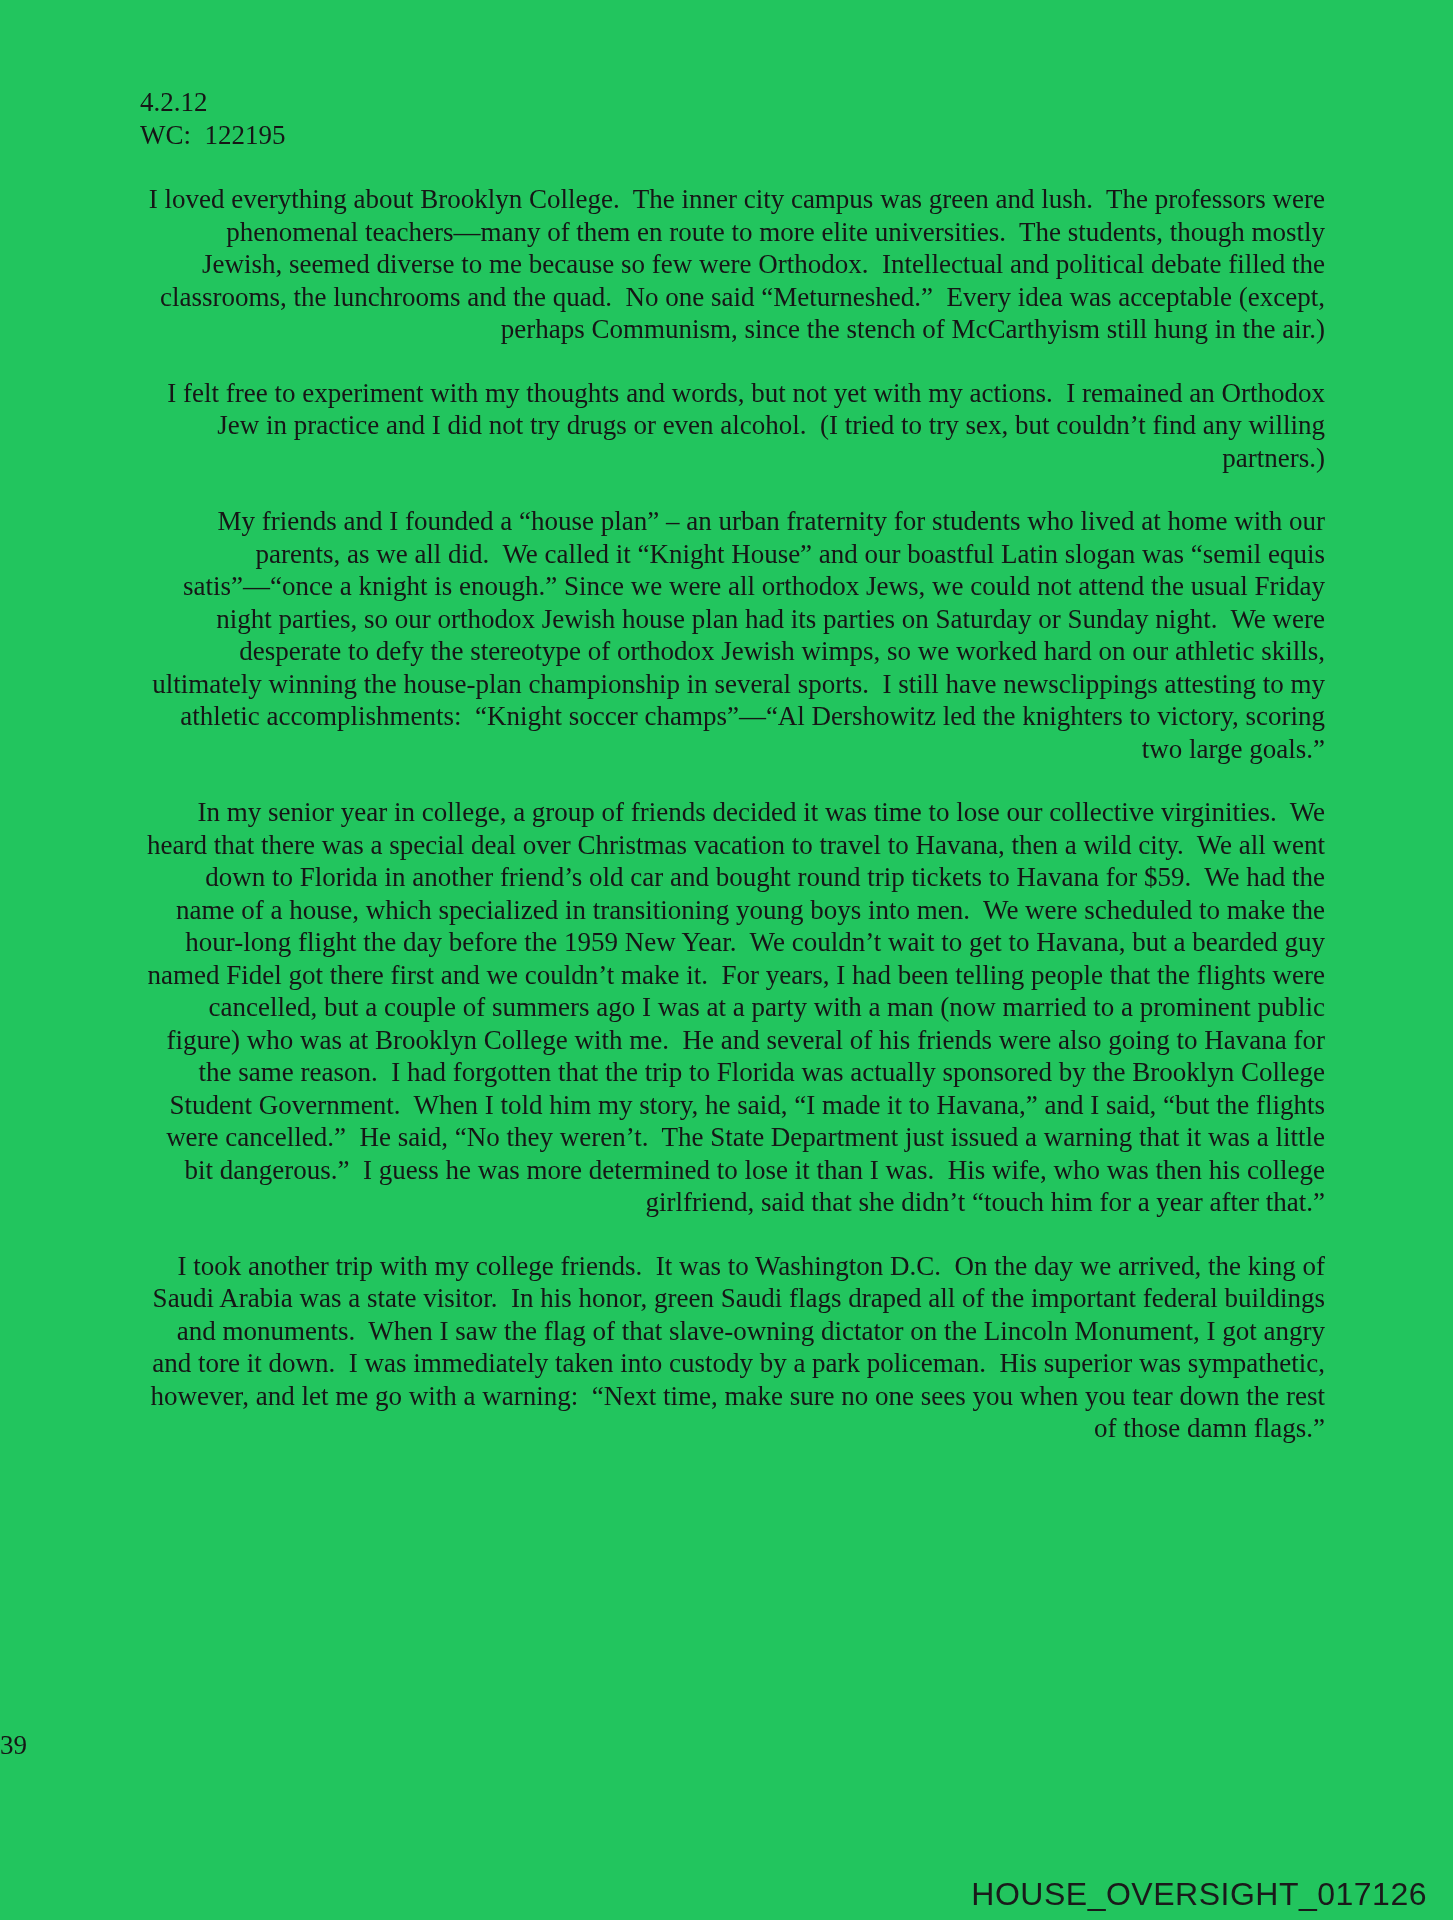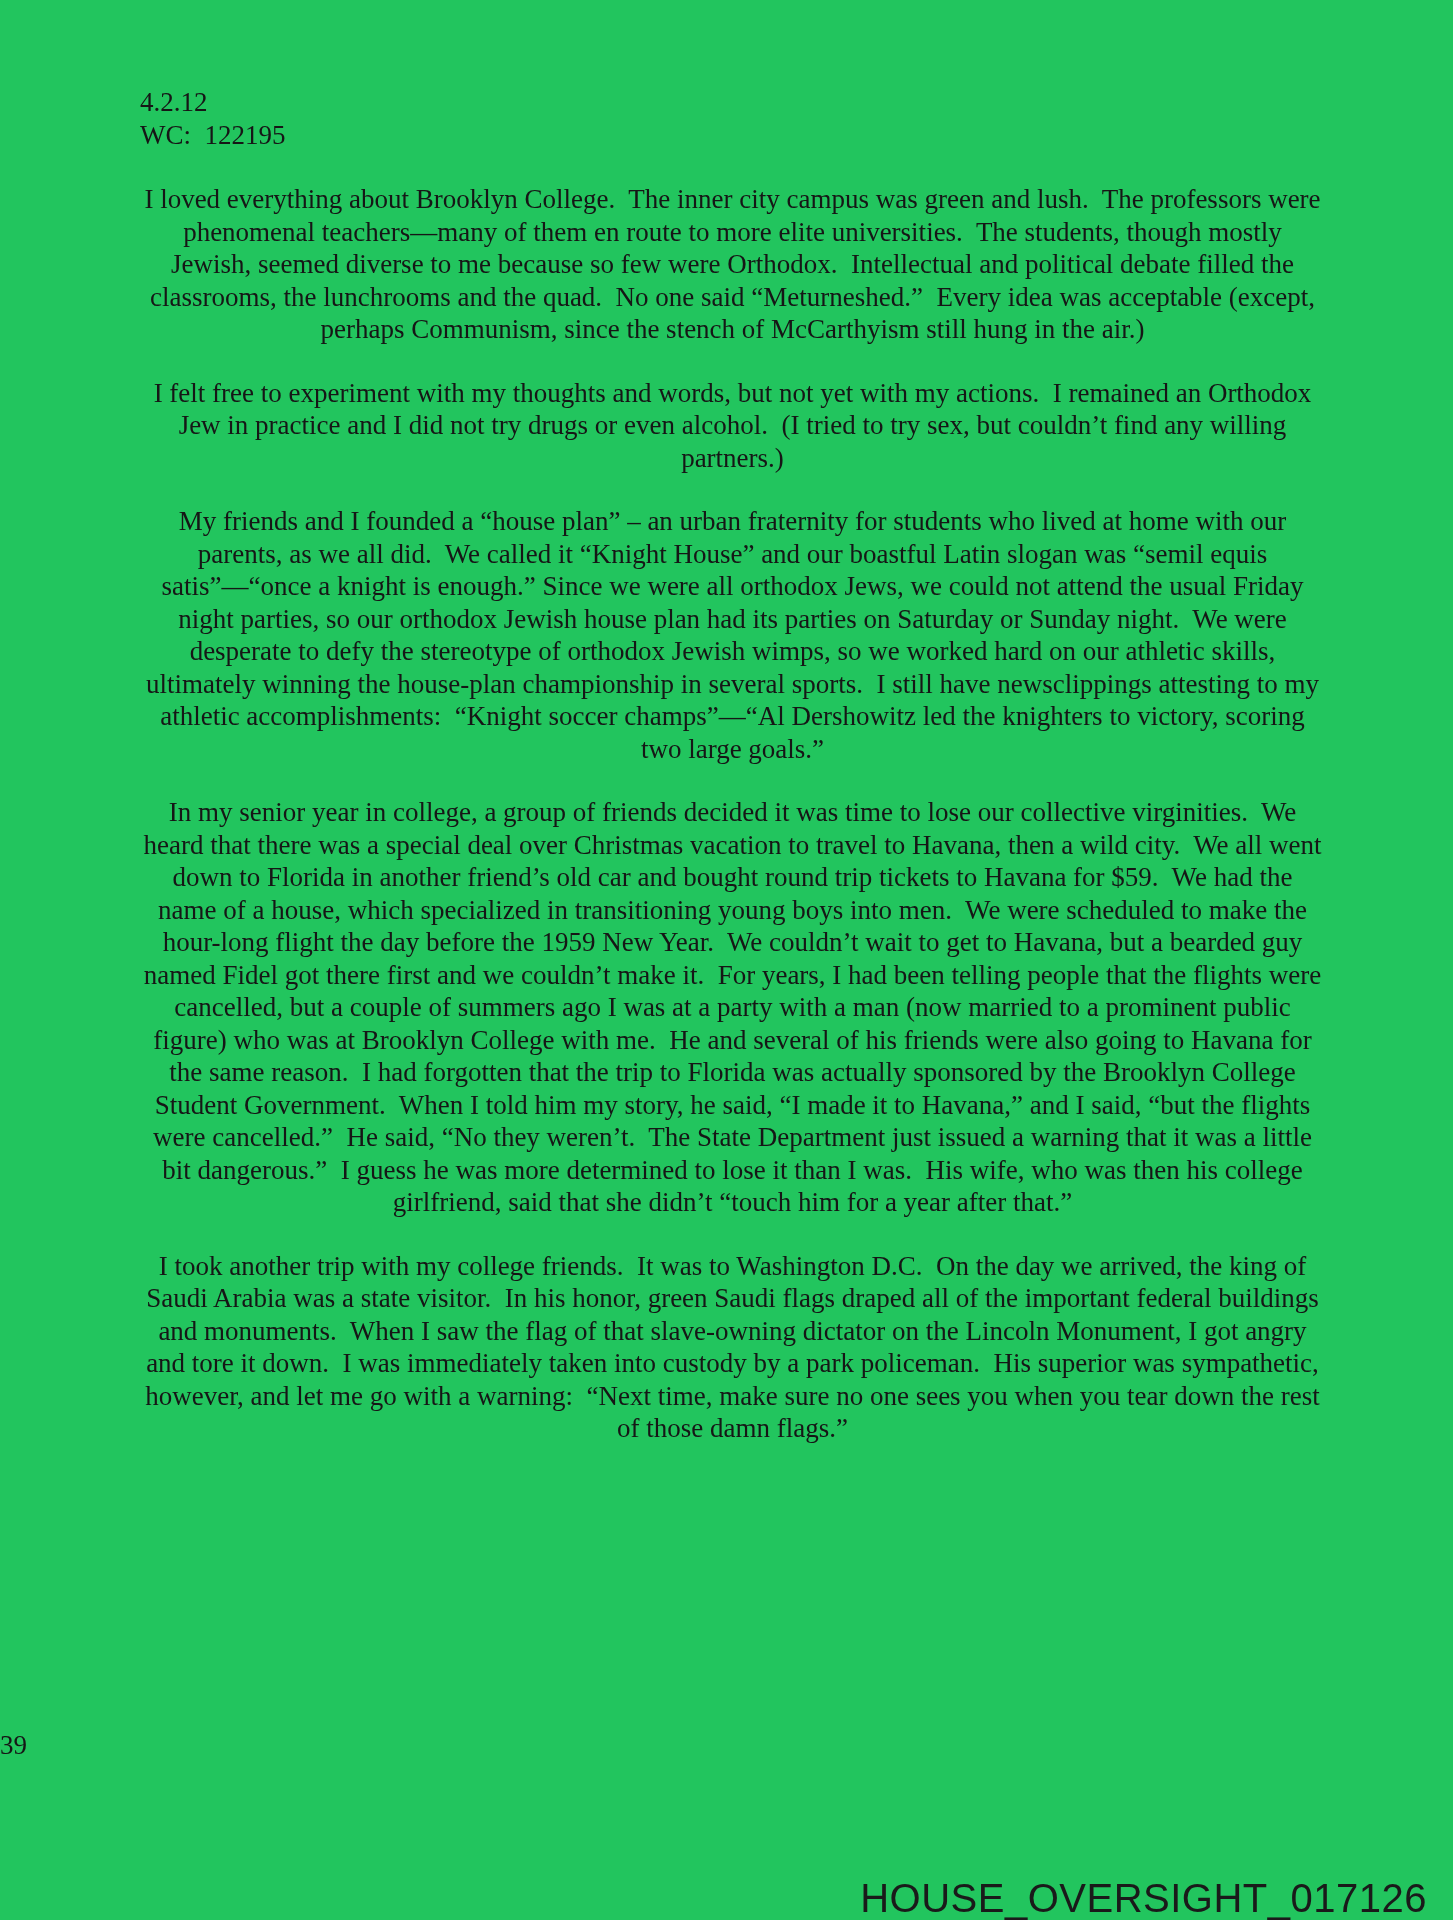--- a/index.html
+++ b/index.html
@@ -32,37 +32,37 @@
     font-weight: normal;
     text-decoration: underline;
     margin: 42px 0 0 0;
     white-space: pre-wrap;
   }
   .body-para {
     font-size: 27px;
     line-height: 32.5px;
     margin: 31px 0 0 0;
     white-space: pre-wrap;
-    text-align: center;
+    text-align: right;
   }
   .page-number {
     position: absolute;
     top: 1730px;
     left: 0;
     width: 100%;
     text-align: left;
     font-size: 27px;
     color: #161616;
   }
   .bates-stamp {
     position: absolute;
     top: 1876px;
     right: 26px;
     font-family: "Liberation Sans", sans-serif;
-    font-size: 40px;
+    font-size: 32px;
     letter-spacing: 0.5px;
     color: #1a1a1a;
   }
 </style>
 </head>
 <body>
 
 <div class="page">
   <div class="content">
 

